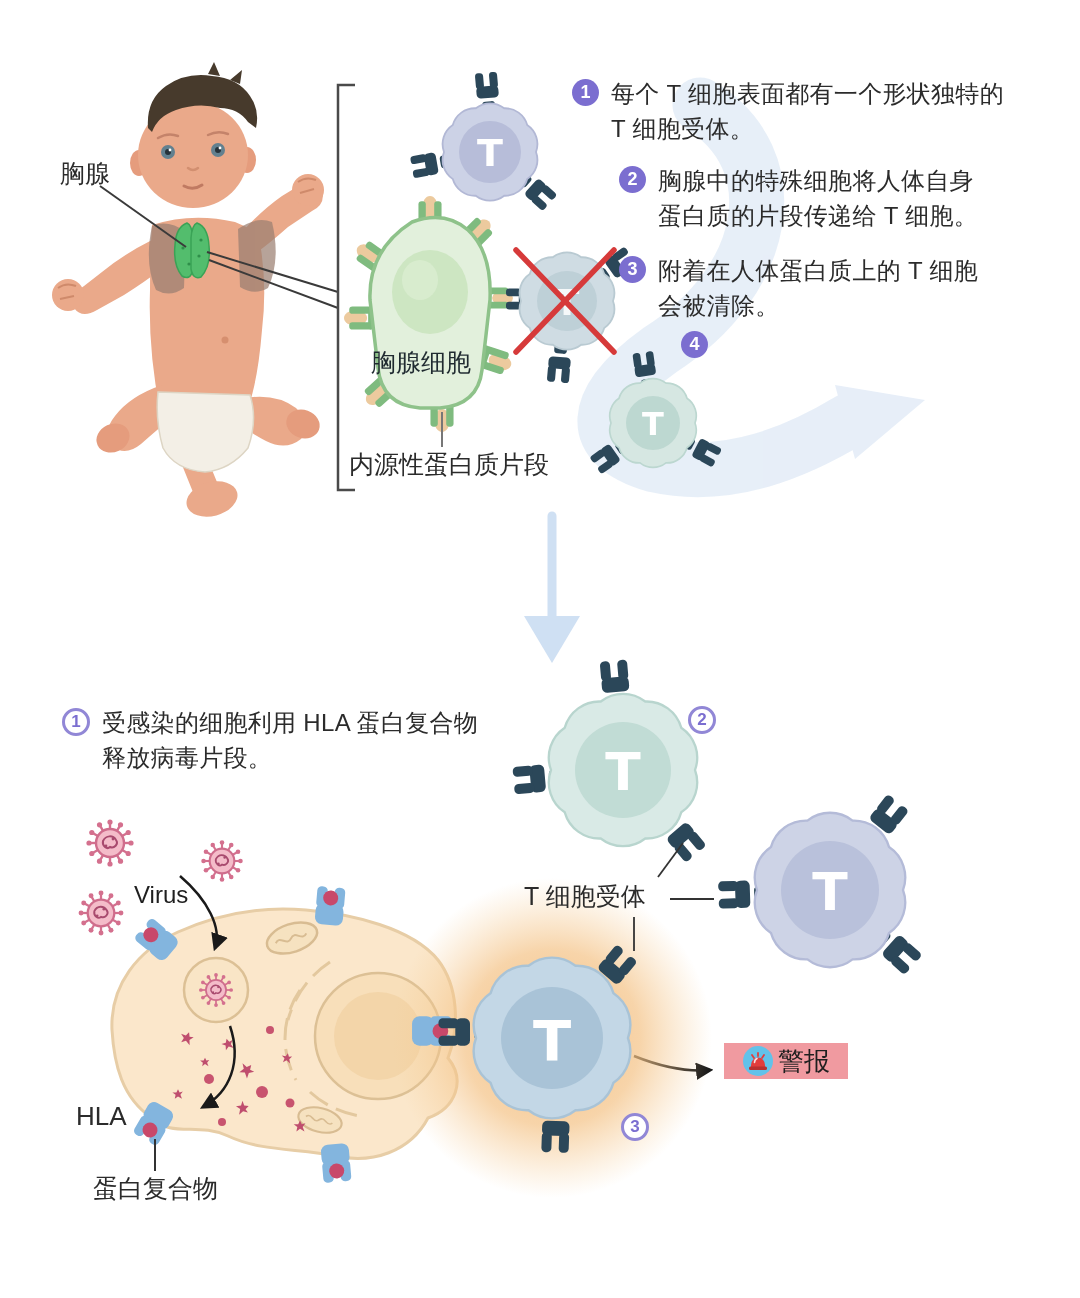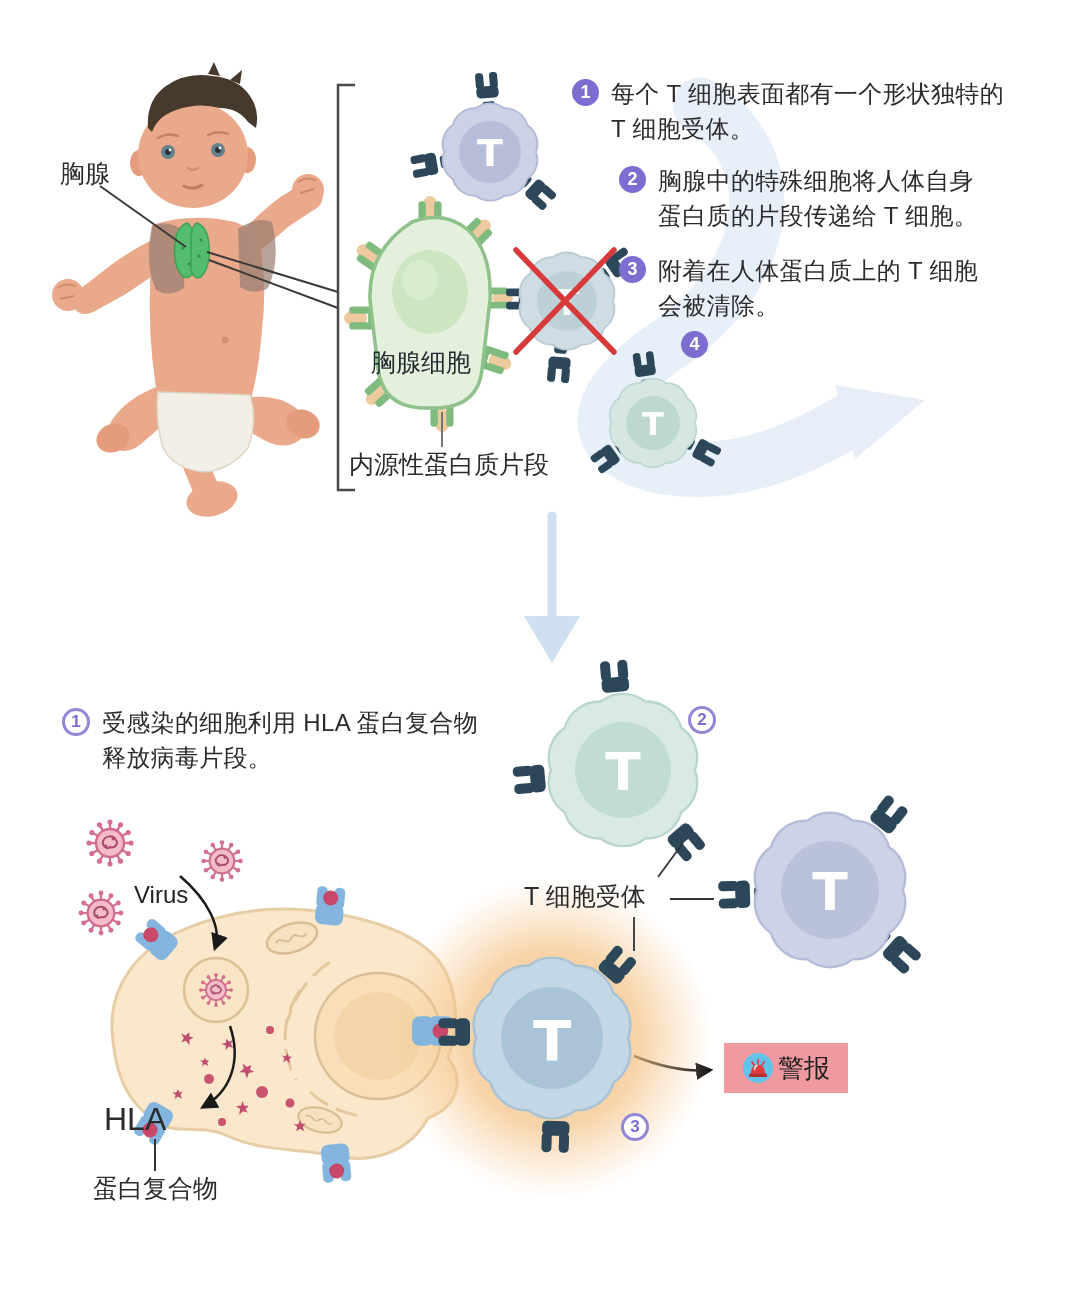--- a/index.html
+++ b/index.html
@@ -6,21 +6,21 @@
   .canvas{position:relative;width:1080px;height:1298px;background:#ffffff;overflow:hidden;
           font-family:"Liberation Sans",sans-serif;color:#2b2b2b;}
   svg.art{position:absolute;left:0;top:0;}
   .label{position:absolute;font-size:25px;color:#2b2b2b;white-space:nowrap;}
   .step{position:absolute;display:flex;gap:12px;align-items:flex-start;}
   .badge{flex:0 0 auto;width:27px;height:27px;border-radius:50%;display:flex;align-items:center;
          justify-content:center;font-weight:bold;margin-top:3px;}
   .badge.filled{background:#7b6ed0;color:#fff;font-size:18px;}
   .badge.outline{background:#fff;border:3px solid #9187d6;color:#7b6ed0;font-size:17px;width:22px;height:22px;}
   .step-text{font-size:24px;line-height:35px;white-space:pre-line;letter-spacing:.3px;}
-  .alarm{position:absolute;left:724px;top:1043px;width:124px;height:50px;background:#f09aa0;
+  .alarm{position:absolute;left:724px;top:1043px;width:124px;height:36px;background:#f09aa0;
          display:flex;align-items:center;justify-content:center;gap:4px;}
   .alarm-text{font-size:26px;color:#1f1f1f;}
   .t-letter{font-family:"DejaVu Sans",sans-serif;font-weight:bold;fill:#ffffff;}
 </style>
 </head>
 <body>
 
 <div class="canvas">
 
 <svg class="art" width="1080" height="1298" viewBox="0 0 1080 1298">
@@ -326,21 +326,21 @@
 释放病毒片段。</div>
 </div>
 <div class="step" style="left:688px;top:703px;width:380px;">
   <div class="badge outline">2</div>
 </div>
 <div class="step" style="left:621px;top:1110px;width:450px;">
   <div class="badge outline">3</div>
 </div>
 
 <div class="label" style="left:134px;top:881px;font-size:24px;color:#1f1f1f;">Virus</div>
-<div class="label" style="left:76px;top:1101px;font-size:32px;margin-left:28px;">HLA</div>
+<div class="label" style="left:76px;top:1101px;font-size:26px;">HLA</div>
 <div class="label" style="left:93px;top:1172px;">蛋白复合物</div>
 <div class="label" style="left:524px;top:880px;">T 细胞受体</div>
 
 <div class="alarm">
   <svg width="32" height="32" viewBox="0 0 32 32">
     <circle cx="16" cy="16" r="15" fill="#62c2ea"></circle>
     <path d="M9,20 a7,7.5 0 0 1 14,0 l0,2 l-14,0 Z" fill="#e23d3d"></path>
     <rect x="7" y="21.5" width="18" height="3.5" rx="1.5" fill="#b93030"></rect>
     <path d="M16,8 L16,11 M10,10 L12,13 M22,10 L20,13" stroke="#e23d3d" stroke-width="1.8" fill="none" stroke-linecap="round"></path>
     <path d="M12.5,17.5 a4,4.5 0 0 1 2.5,-4" stroke="#ffffff" stroke-width="1.6" fill="none" stroke-linecap="round" opacity="0.85"></path>

